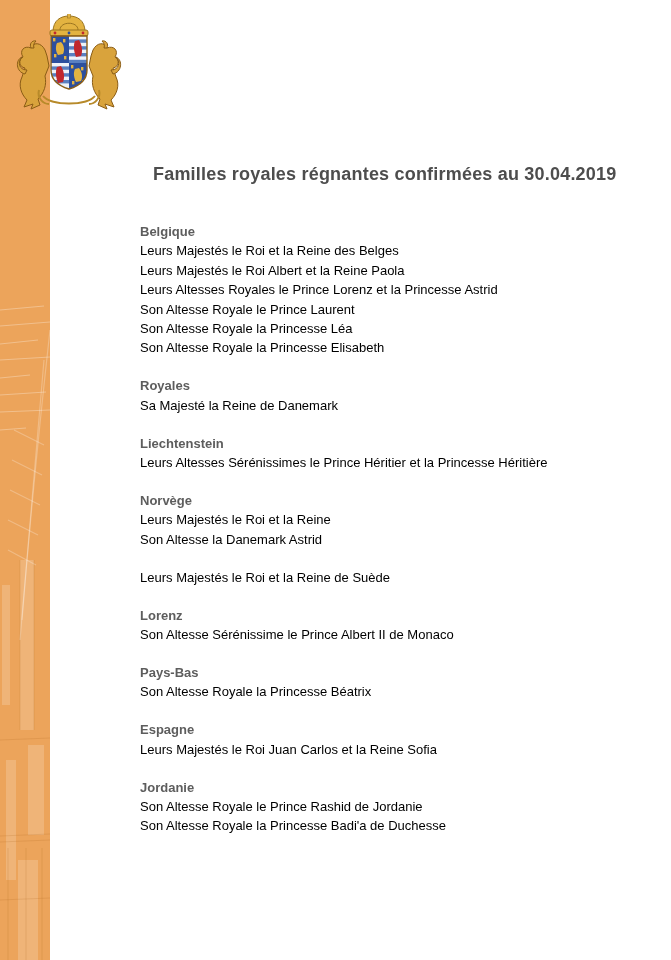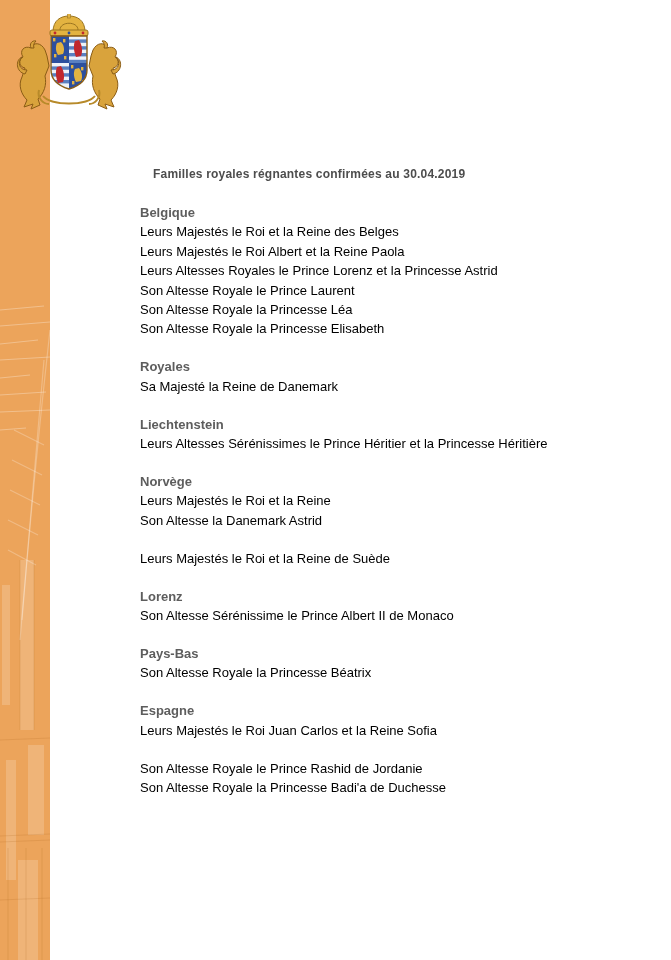--- a/index.html
+++ b/index.html
@@ -24,29 +24,29 @@
   .coa{
     position:absolute;left:13px;top:14px;width:112px;height:98px;
   }
 
   
   .content{
     position:absolute;left:140px;top:0;width:531px;
     padding-top:161px;
   }
   .doc-title{
-    font-size:12px;
+    font-size:18px;
     font-weight:bold;
     color:#4d4d4d;
     line-height:26px;
     padding-left:13px;
     white-space:nowrap;
     letter-spacing:0.2px;
   }
-  .sections{margin-top:16px;}
+  .sections{margin-top:35px;}
   .section{margin-bottom:18.5px;}
   .country{
     font-size:13px;font-weight:bold;color:#5d5d5d;
     line-height:19.4px;white-space:nowrap;
   }
   .line{
     font-size:13px;color:#000000;
     line-height:19.4px;white-space:nowrap;
   }
 </style>
@@ -207,19 +207,20 @@
         </div>
         <div class="section">
           <div class="country">Pays-Bas</div>
           <div class="line">Son Altesse Royale la Princesse Béatrix</div>
         </div>
         <div class="section">
           <div class="country">Espagne</div>
           <div class="line">Leurs Majestés le Roi Juan Carlos et la Reine Sofia</div>
         </div>
         <div class="section">
+          <div class="country">Jordanie</div>
           <div class="line">Son Altesse Royale le Prince Rashid de Jordanie</div>
           <div class="line">Son Altesse Royale la Princesse Badi'a de Duchesse</div>
         </div>
       </div>
   </div>
 
 </div>
 
 </body></html>

